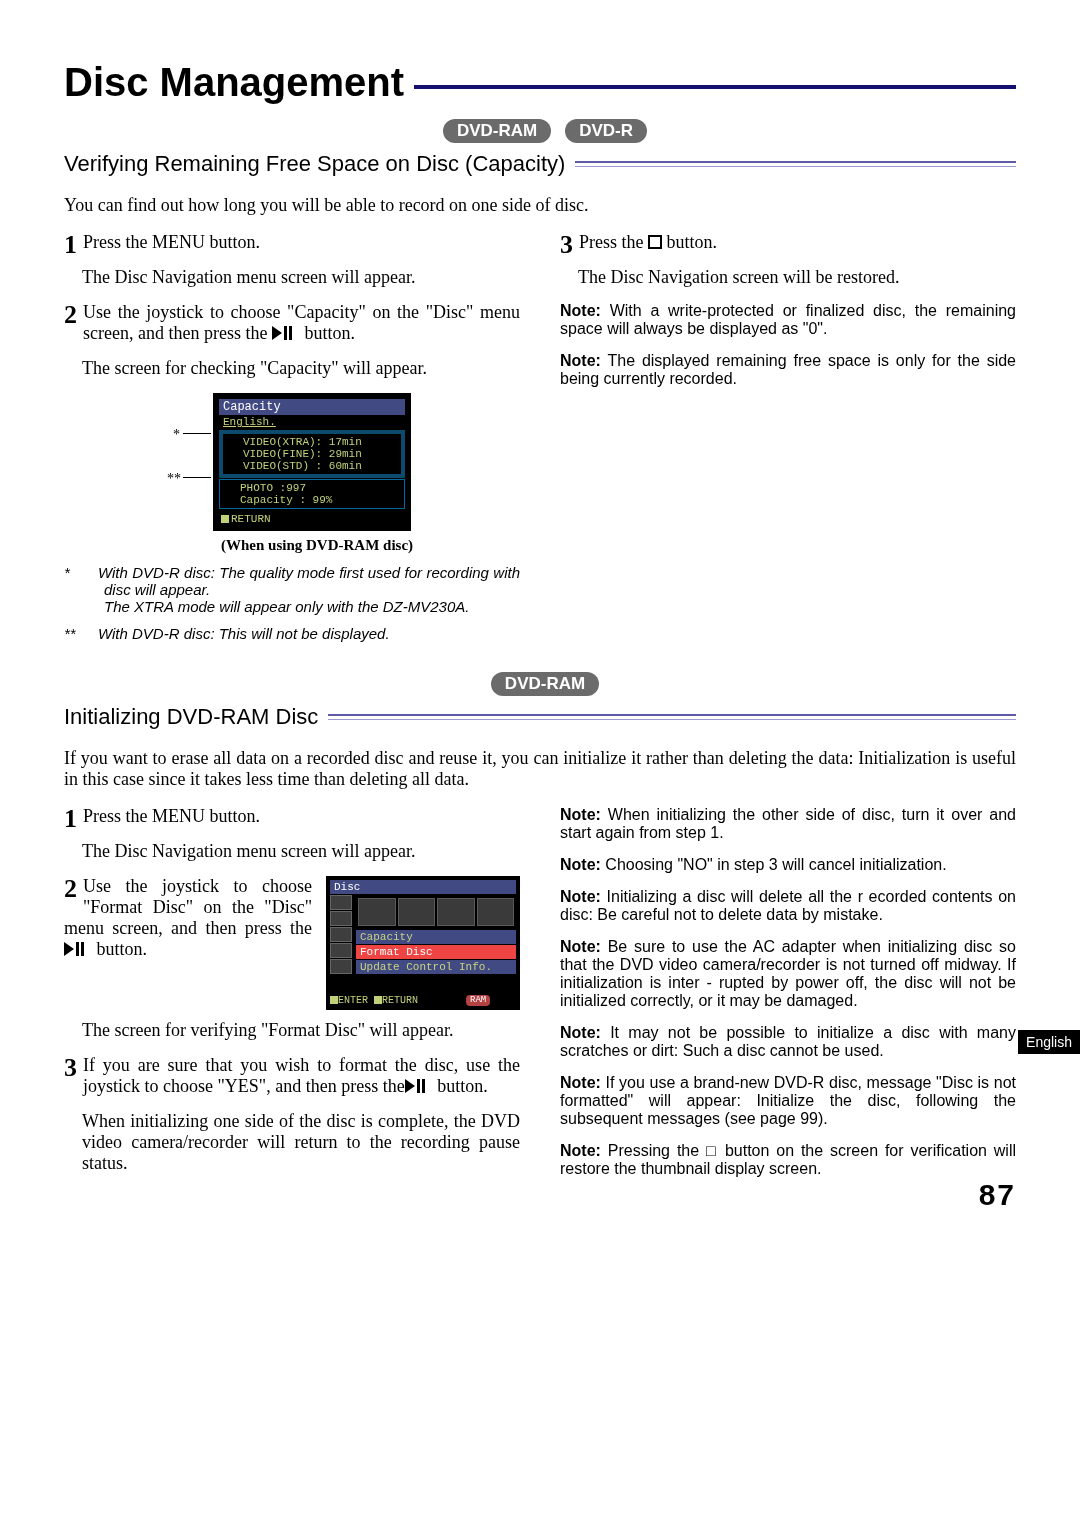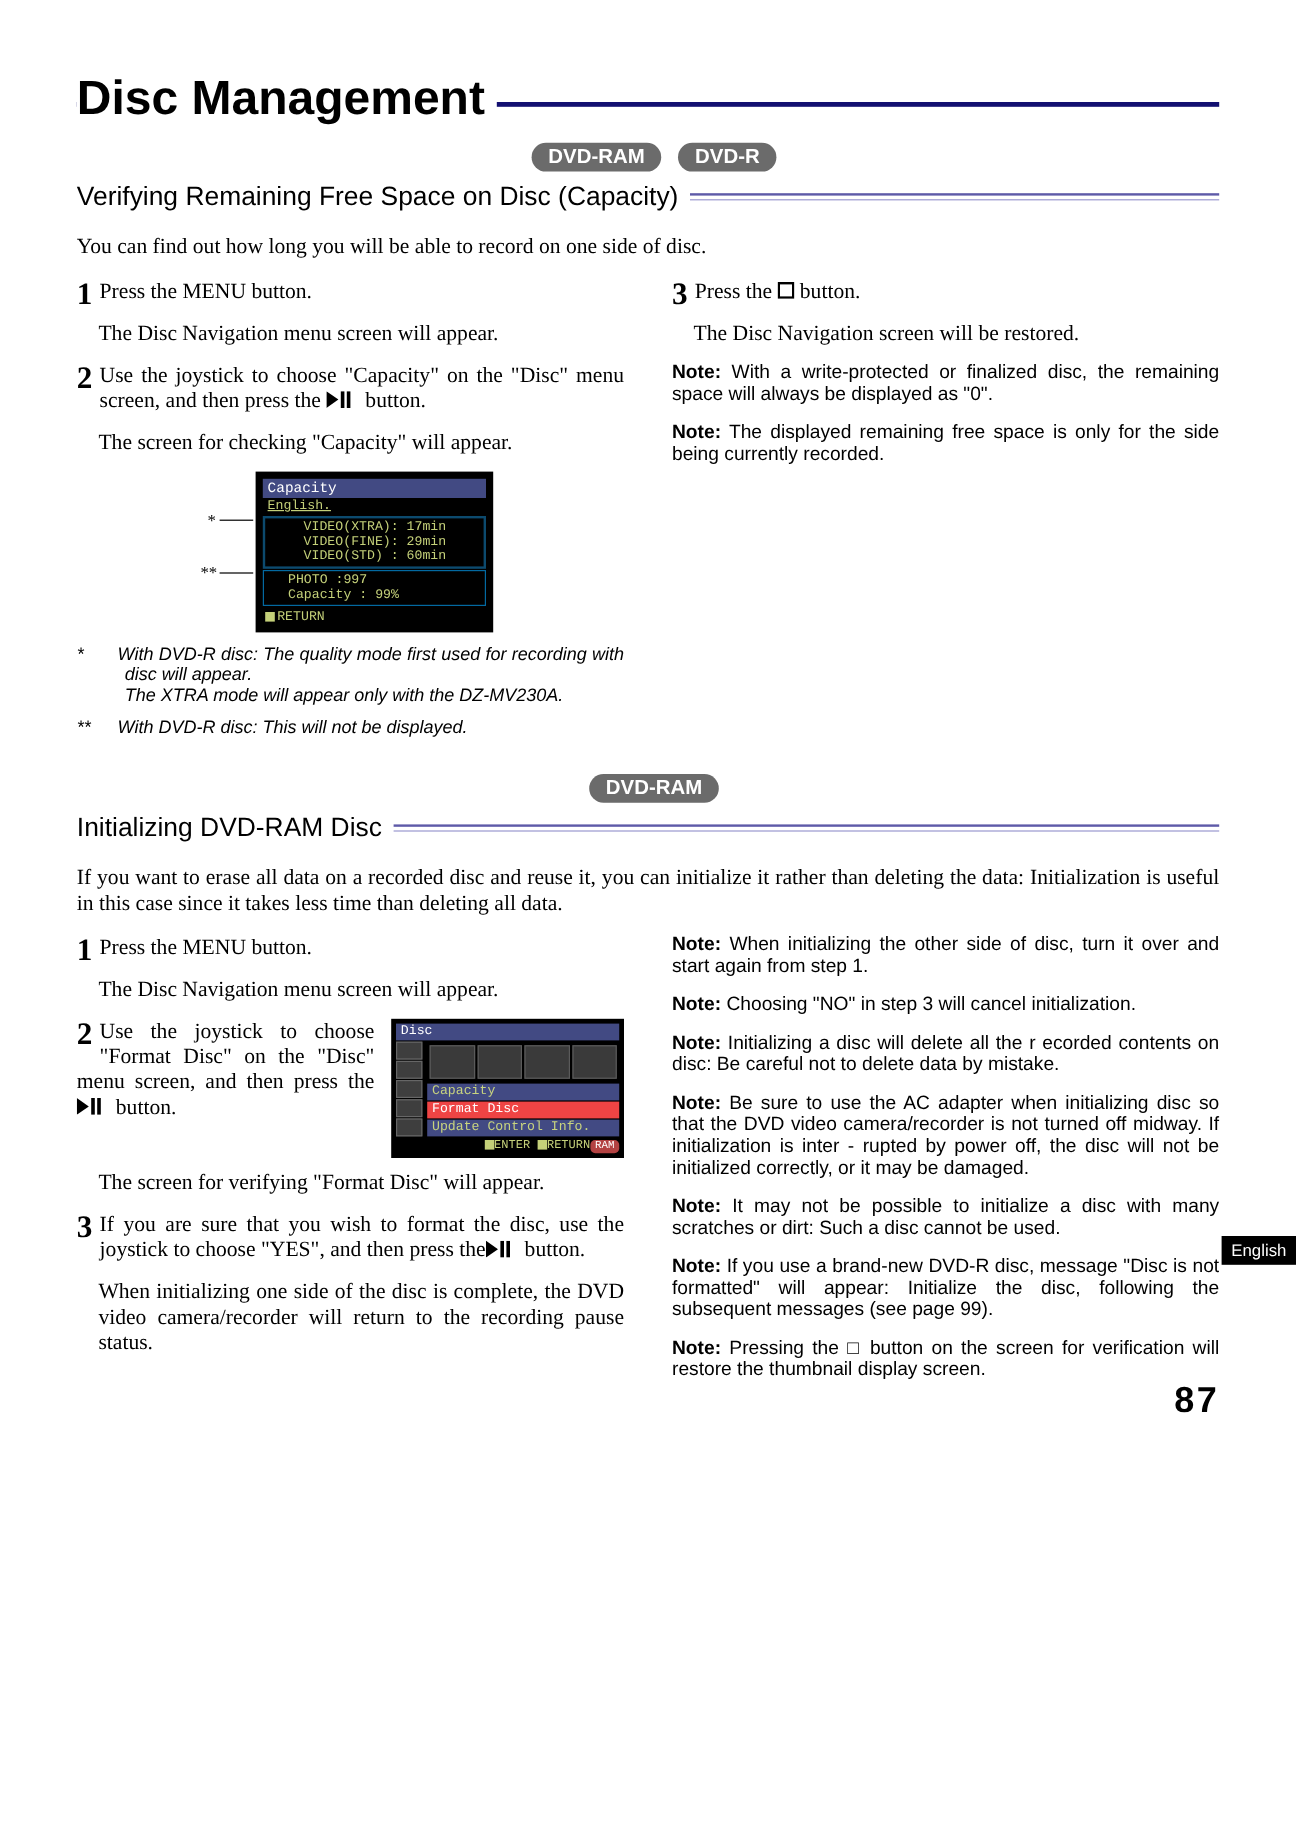--- a/index.html
+++ b/index.html
@@ -219,24 +219,25 @@
     padding: 1px 4px;
     margin-bottom: 1px;
     font-size: 11px;
   }
   .disc-item.sel {
     background: #ef4444;
     color: #fff;
   }
   .disc-bottom {
     clear: both;
-    padding-top: 2px;
+    padding-top: 20px;
     display: flex;
-    justify-content: flex-end;
+    justify-content: flex-start;
     font-size: 10px;
+    gap: 48px;
   }
   .disc-bottom .b-item .sq {
     display: inline-block;
     width: 8px; height: 8px;
     background: #c4d079;
     vertical-align: -1px;
   }
   .ram-chip {
     background: #b34242;
     color: #fff;
@@ -306,32 +307,33 @@
       <div class="capacity-screen-wrap">
         <div class="asterisk-col">
           <div style="position:absolute; top:34px; left:0;">*</div>
           <div class="ast-line" style="top:40px; left:10px; width:28px;"></div>
           <div style="position:absolute; top:78px; left:-6px;">**</div>
           <div class="ast-line" style="top:84px; left:10px; width:28px;"></div>
         </div>
         <div class="capacity-screen">
           <div class="cap-title">Capacity</div>
           <div class="cap-sub">English.</div>
-          <div style="border:2px solid #0c4a6e; margin:1px 0; padding:2px 12px;">
+          <div style="border:4px solid #0c4a6e; margin:1px 0; padding:2px 0;">
             <div class="cap-row">VIDEO(XTRA): 17min</div>
             <div class="cap-row">VIDEO(FINE): 29min</div>
             <div class="cap-row">VIDEO(STD) : 60min</div>
           </div>
           <div style="border:1px solid #0369a1; margin:1px 0; padding:2px 0;">
             <div class="cap-row">PHOTO      :997</div>
             <div class="cap-row">Capacity   : 99%</div>
           </div>
           <div class="cap-return"><span class="sq"></span><span>RETURN</span></div>
         </div>
       </div>
+      <div class="screenshot-caption" style="margin-left:50px">(When using DVD-RAM disc)</div>
 
       <div class="footnote"><span class="fn-mark">*</span><span style="white-space:pre-line">With DVD-R disc: The quality mode first used for recording with disc will appear.
 The XTRA mode will appear only with the DZ-MV230A.</span></div>
       <div class="footnote"><span class="fn-mark">**</span><span>With DVD-R disc: This will not be displayed.</span></div>
     </div>
 
     <div class="col">
       <p><span class="step-num">3</span>
          <span>Press the </span><span class="stop-icon"><svg viewBox="0 0 14 14">
               <rect x="1" y="1" width="12" height="12" fill="none" stroke="#000" stroke-width="2"></rect>

